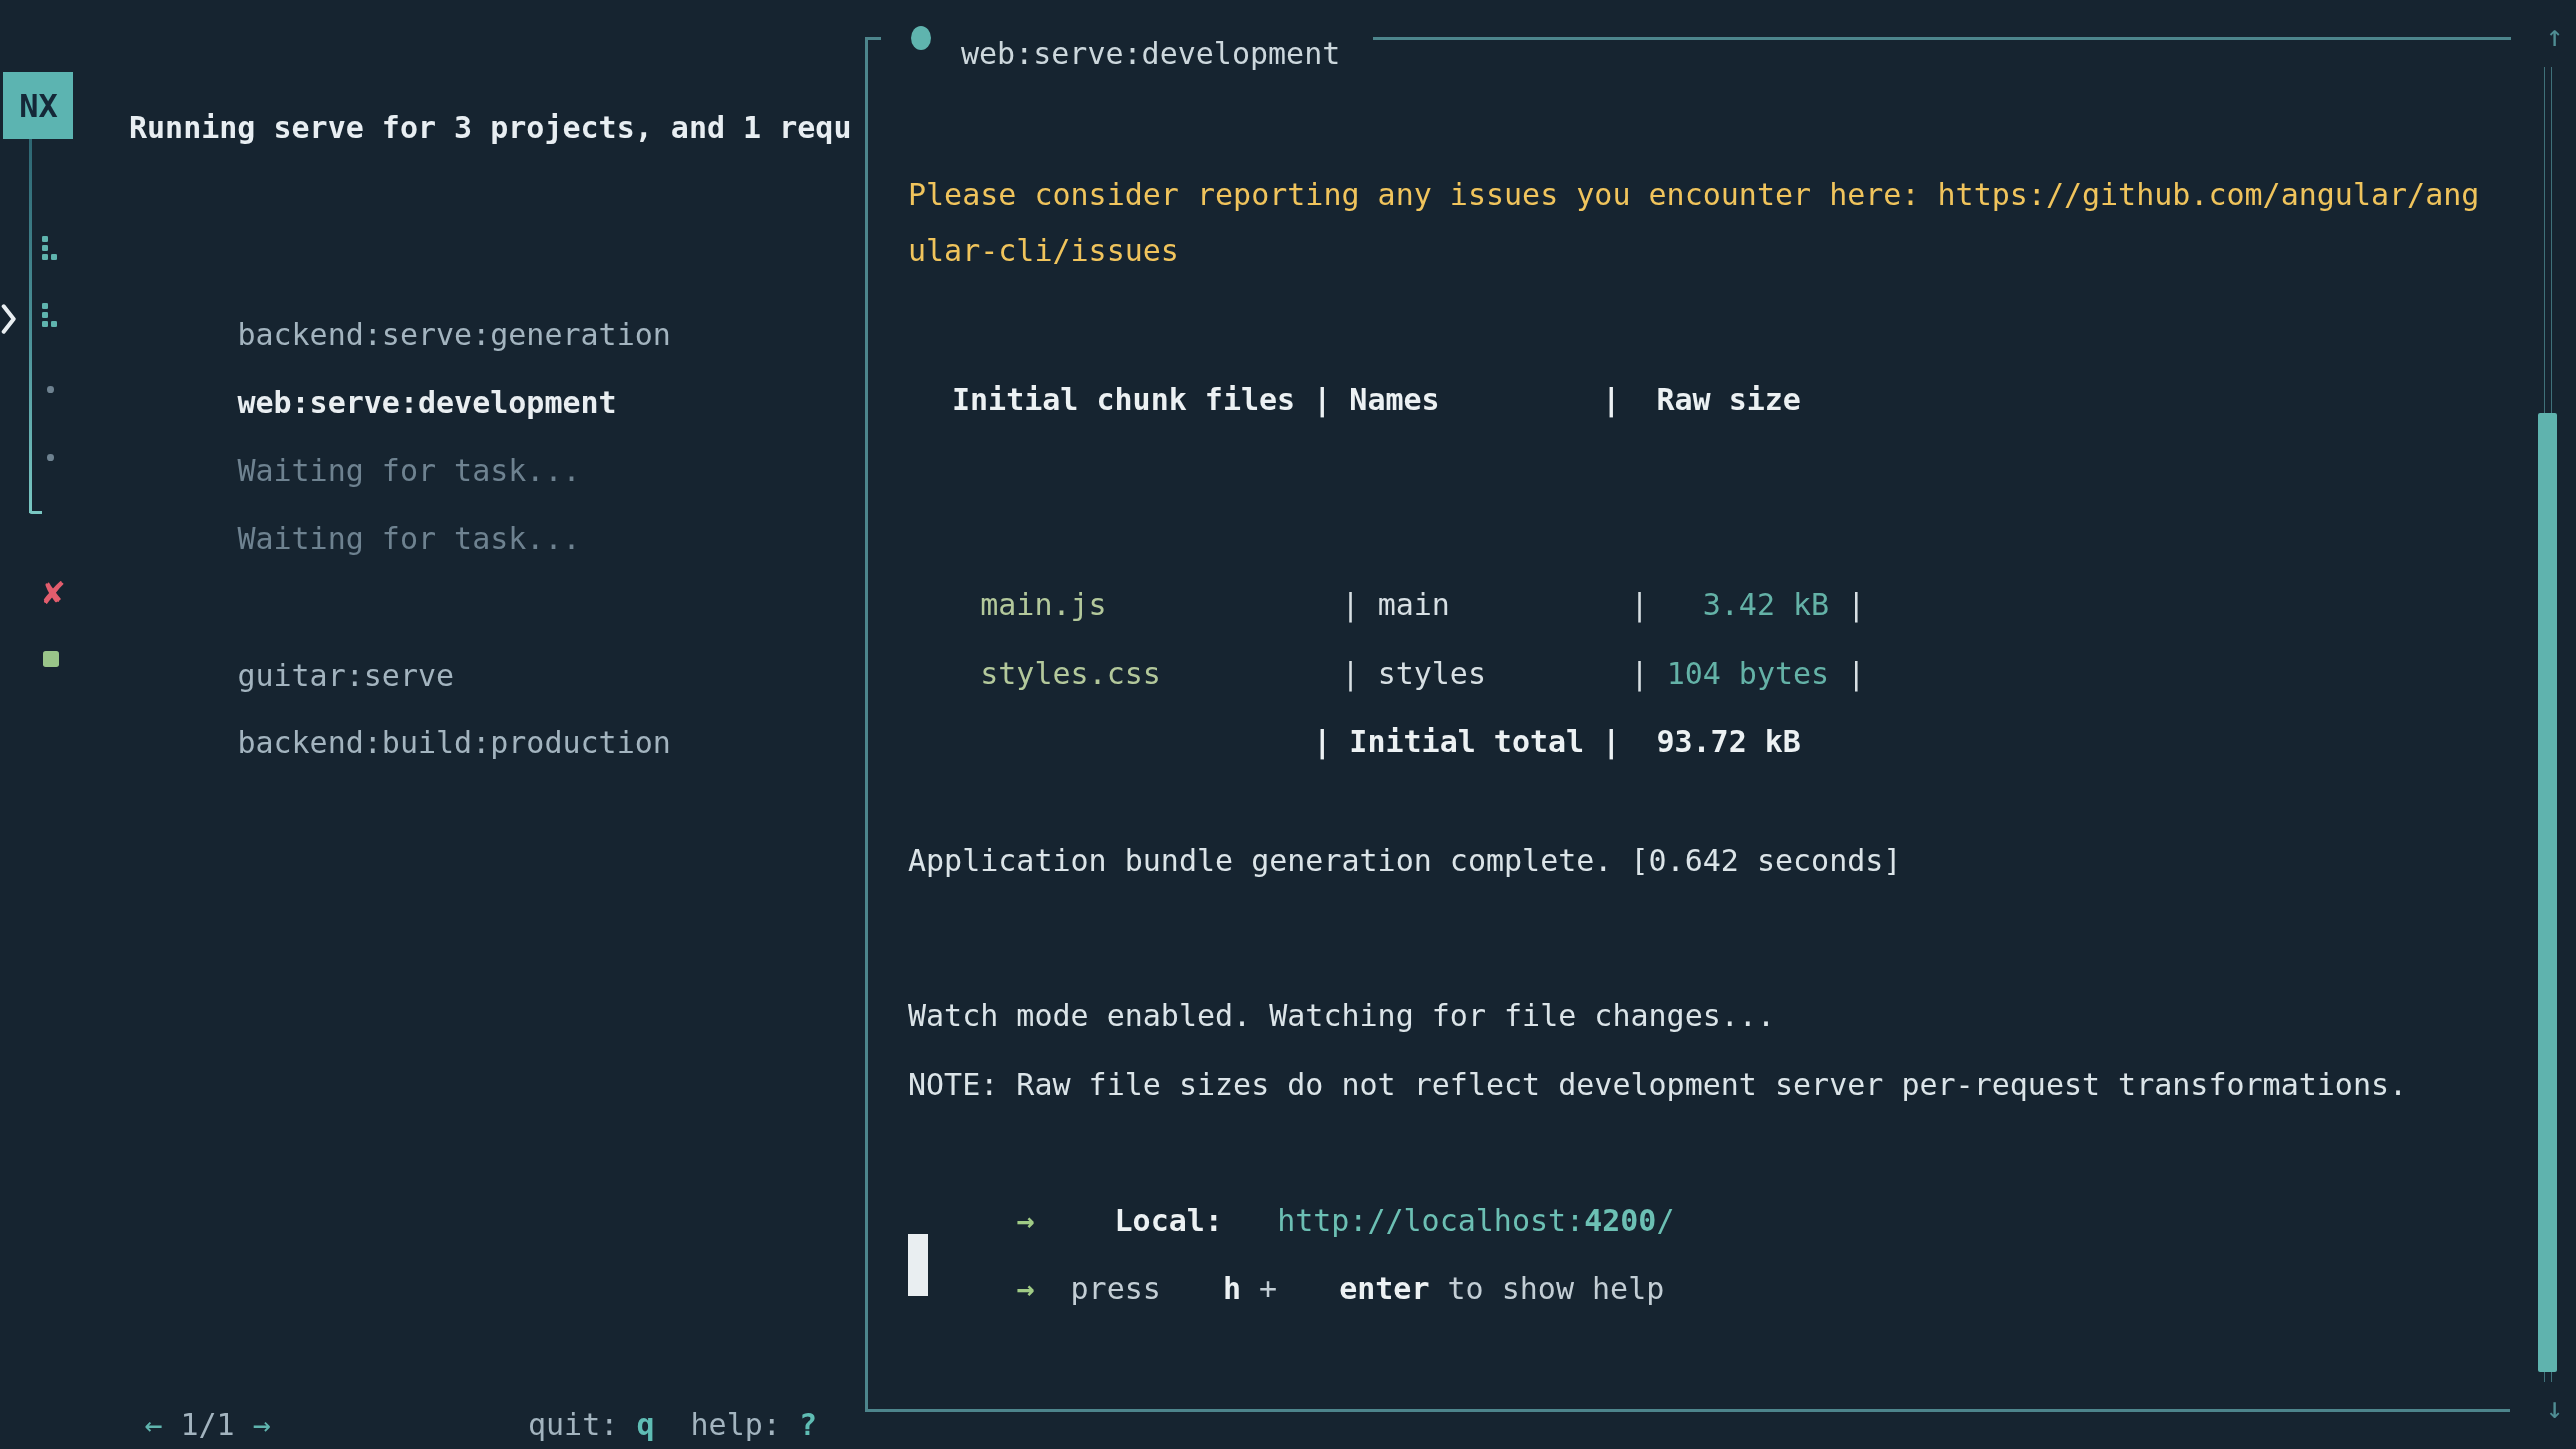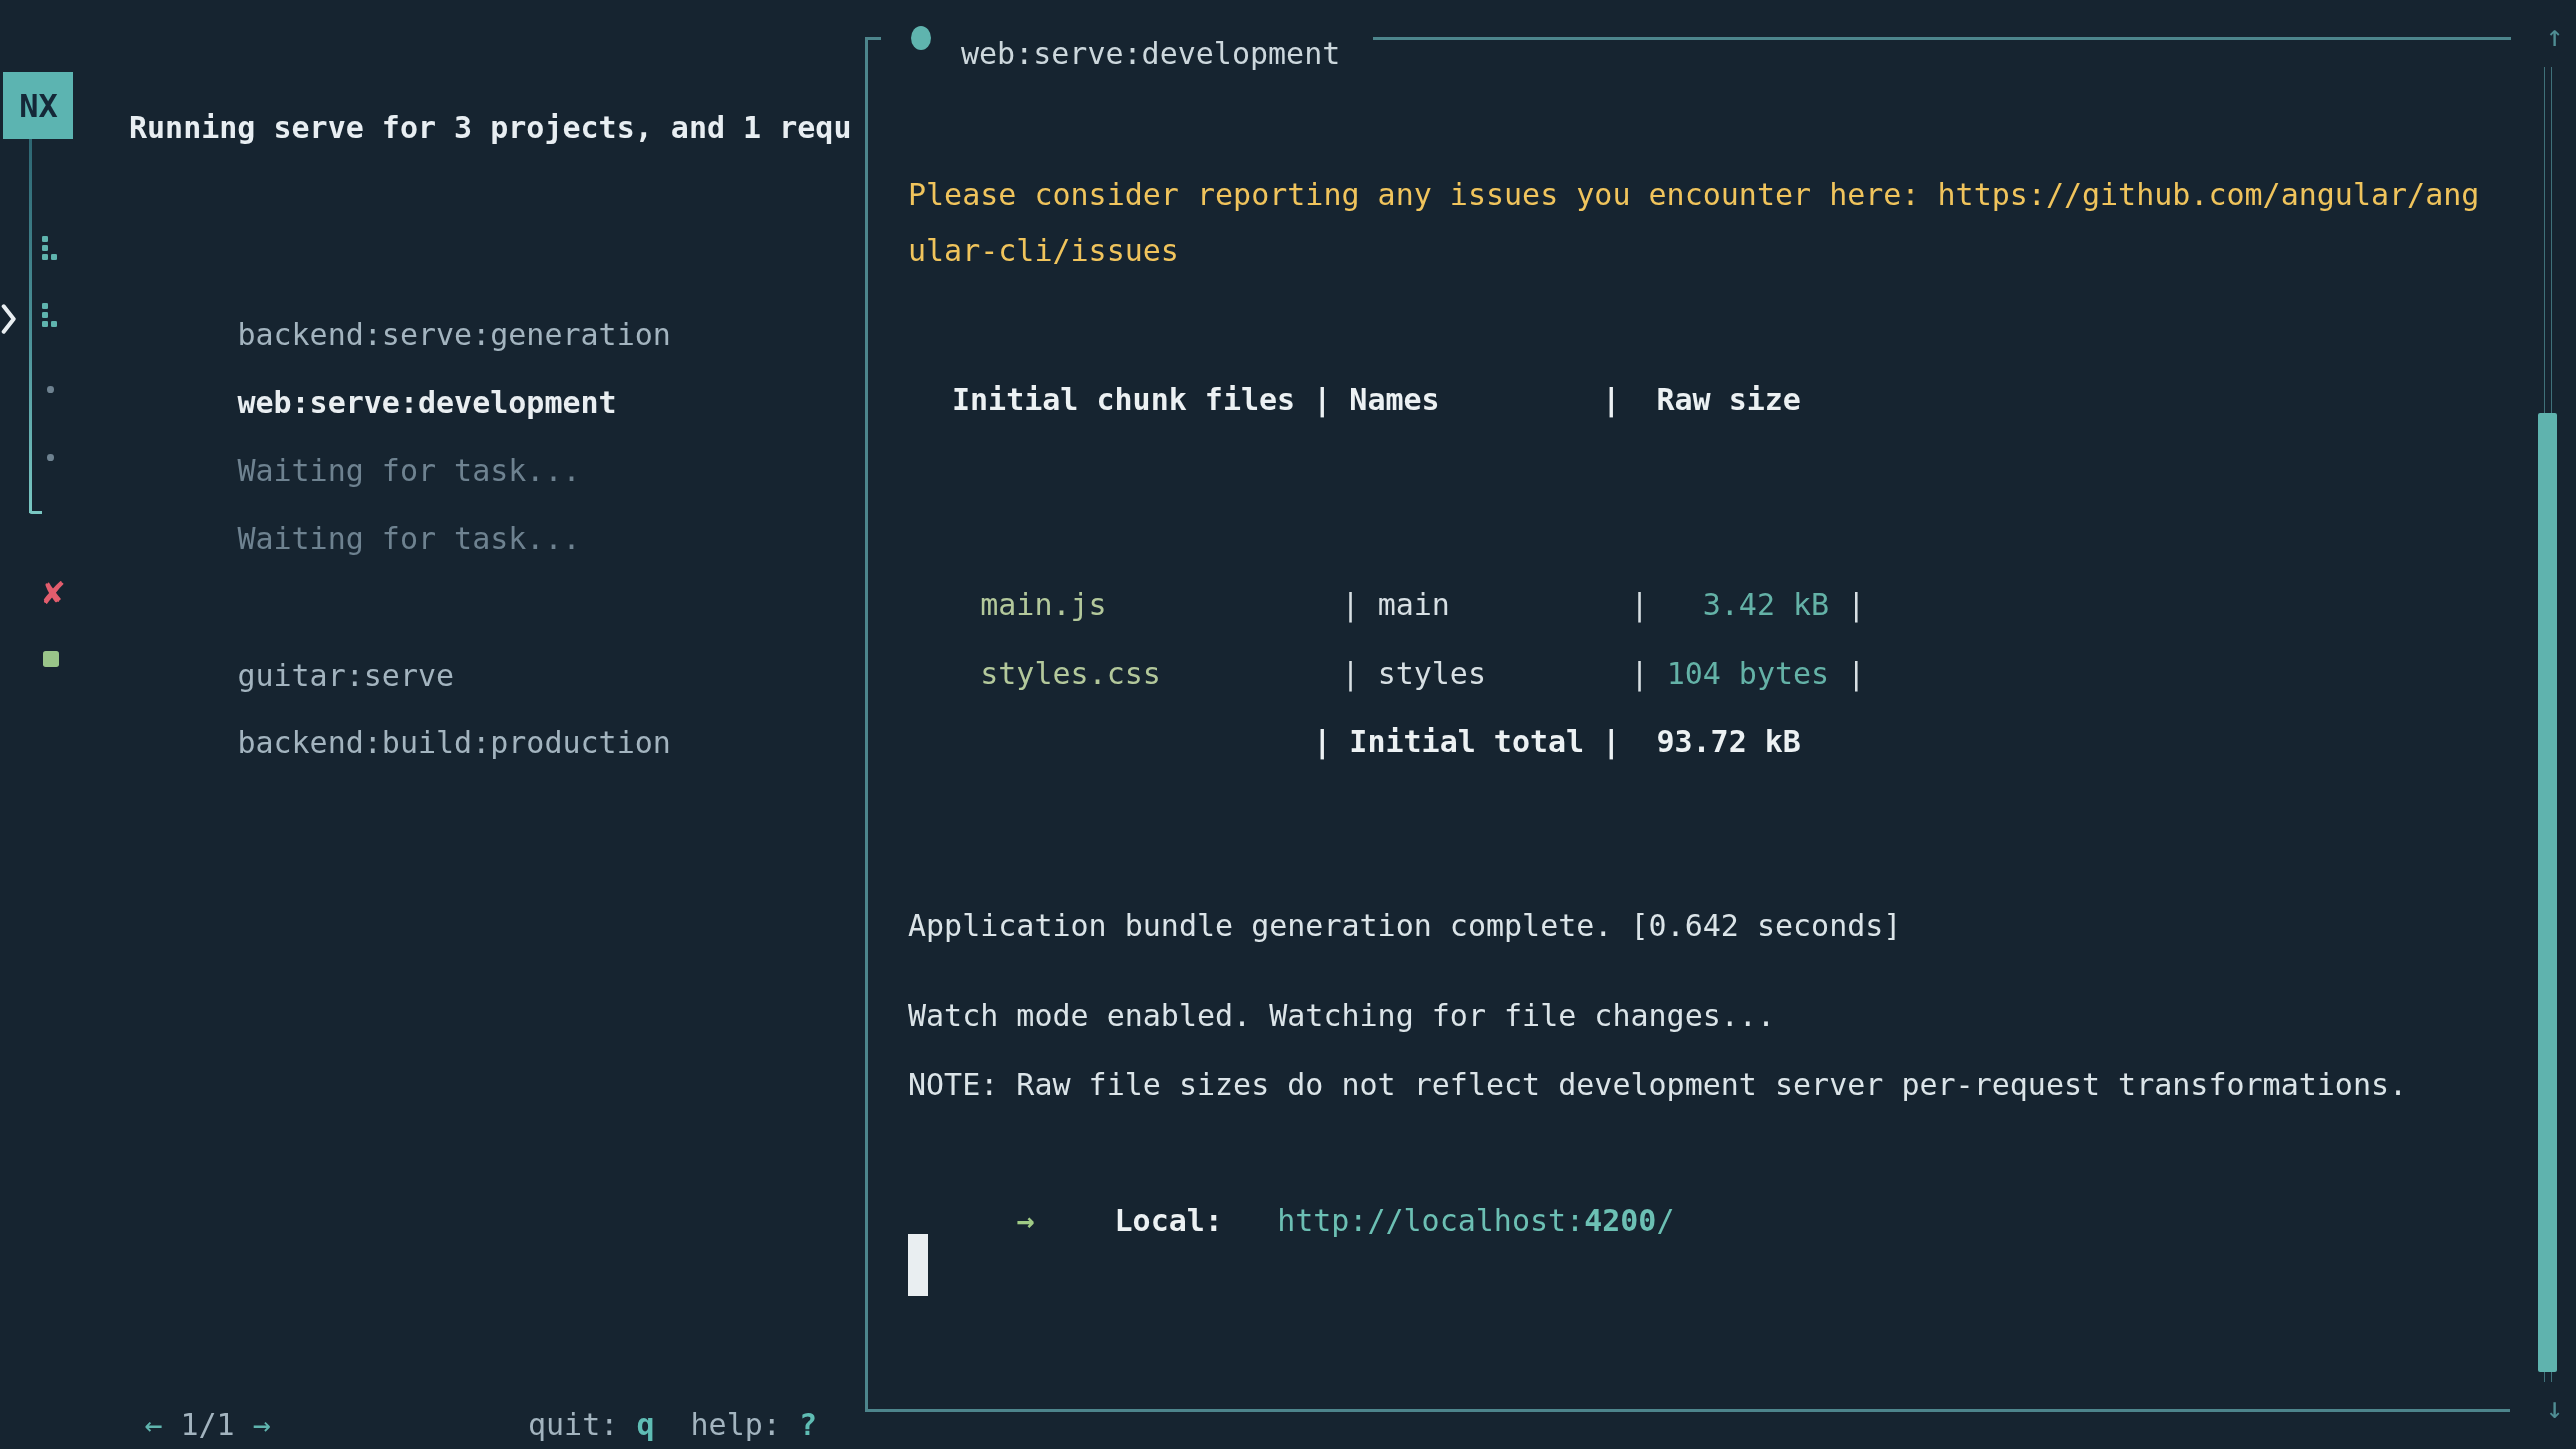--- a/index.html
+++ b/index.html
@@ -138,29 +138,32 @@
 
   <div class="abs pline" style="top:503px;text-align:right;">
     <span class="file">main.js</span><span class="plain">             | </span><span class="plain">main</span><span class="plain">          |   </span><span class="val">3.42 kB</span><span class="plain"> |</span>
   </div>
   <div class="abs pline" style="top:572px;">
     <span class="file">styles.css</span><span class="plain">          | </span><span class="plain">styles</span><span class="plain">        | </span><span class="val">104 bytes</span><span class="plain"> |</span>
   </div>
 
   <div class="abs pline boldw" style="top:708px;">                    | Initial total |  93.72 kB</div>
 
-  <div class="abs pline" style="top:892px;">Application bundle generation complete. [0.642 seconds]</div>
+  <div class="abs pline" style="top:827px;">Application bundle generation complete. [0.642 seconds]</div>
 
   <div class="abs pline" style="top:982px;">Watch mode enabled. Watching for file changes...</div>
   <div class="abs pline" style="top:1051px;">NOTE: Raw file sizes do not reflect development server per-request transformations.</div>
 
   <div class="abs pline" style="top:1119px;">
     <span>  </span><span class="garrow">→</span><span>  </span><span class="boldw">Local:</span><span>   </span><span class="url">http://localhost:</span><span class="urlb">4200</span><span class="url">/</span>
   </div>
 
+  <div class="abs pline dim" style="top:1187px;">
+    <span>  </span><span class="garrow">→</span><span>  </span><span>press </span><span class="boldw">h</span><span> + </span><span class="boldw">enter</span><span> to show help</span>
+  </div>
 
   <div class="cursor"></div>
 
   <div class="scroll-arrow" style="top:21.5px;">↑</div>
   <div class="scroll-track"></div>
   <div class="scroll-thumb"></div>
   <div class="scroll-arrow" style="top:1394px;">↓</div>
 
 </div>
 

